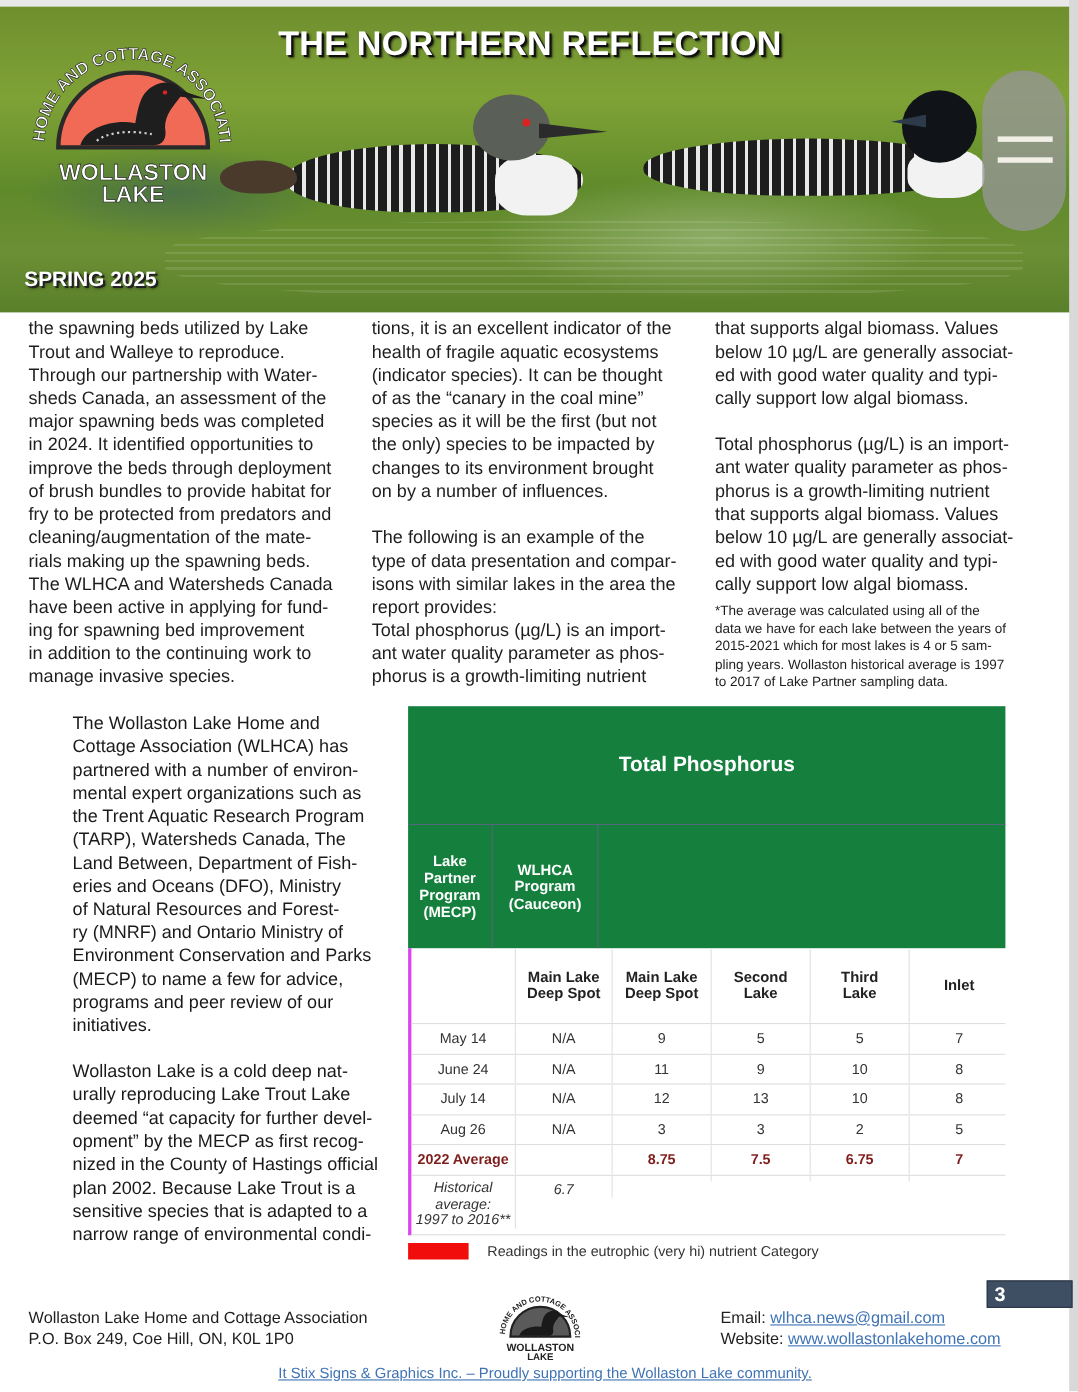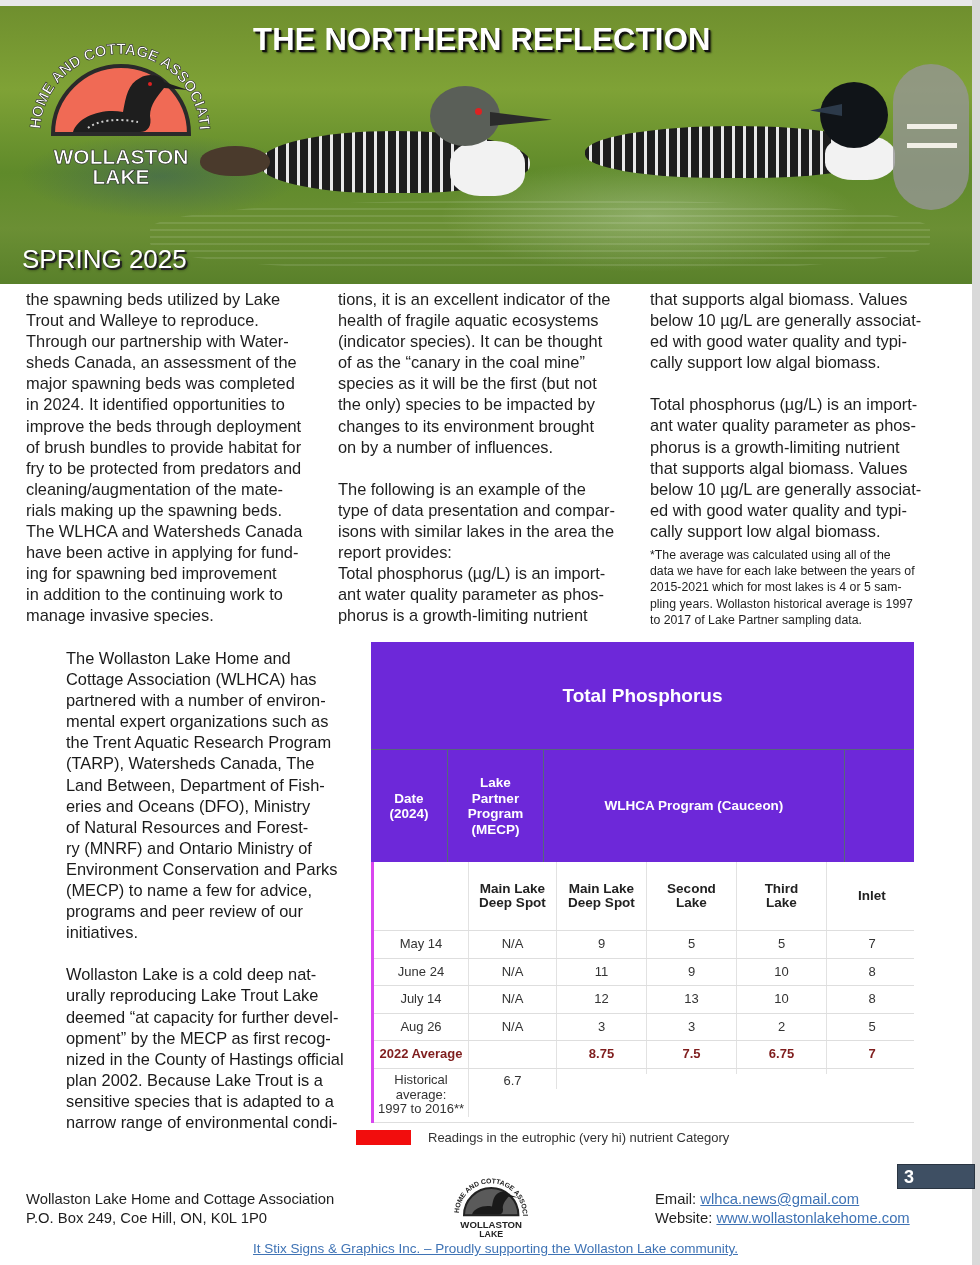--- a/index.html
+++ b/index.html
@@ -28,21 +28,21 @@
     .loon-head { position: absolute; border-radius: 50%; background: #2c332e; }
     .loon-neck { position: absolute; background: #f2f2f2; border-radius: 40%; }
     .loon-bill { position: absolute; background: #2b2b2b; clip-path: polygon(0 0, 100% 55%, 0 100%); }
     .loon-eye { position: absolute; width: 7px; height: 7px; border-radius: 50%; background: #d22; }
 
     .banner-title {
       position: absolute; left: 253px; top: 16px; font-size: 31px; font-weight: bold; color: #fff;
       letter-spacing: 0.2px; text-shadow: 2px 2px 0 #111, 3px 3px 2px rgba(0,0,0,0.6); text-align: right;
     }
     .season {
-      position: absolute; left: 22px; top: 238px; font-size: 26px; font-weight: normal; color: #fff;
+      position: absolute; left: 22px; top: 238px; font-size: 19px; font-weight: bold; color: #fff;
       text-shadow: 2px 2px 0 #222, 2px 2px 3px rgba(0,0,0,0.6);
     }
     .logo { position: absolute; left: 18px; top: 10px; width: 200px; height: 175px; }
     .logo-text { font-family: "Liberation Sans", sans-serif; font-weight: bold; fill: #fff; stroke: #222; stroke-width: 0.6px; }
     .menu-pill {
       position: absolute; left: 893px; top: 58px; width: 76px; height: 146px; border-radius: 38px;
       background: rgba(150,150,150,0.78);
     }
     .menu-bar { position: absolute; left: 14px; width: 50px; height: 5px; background: #f1efe6; }
 
@@ -54,42 +54,42 @@
     .col3 { left: 650px; top: 289px; width: 300px; }
     .gap { height: 21px; }
     .footnote { font-size: 12.3px; line-height: 16.2px; margin-top: 5px; white-space: pre-line; }
 
     .partners { position: absolute; left: 26px; top: 648px; width: 320px; font-size: 16.4px; line-height: 21.1px; }
     .partners h3 { font-size: 16.4px; font-weight: bold; line-height: 21px; }
     .partners p { white-space: pre-line; margin-left: 40px; }
 
     
     .tbl { position: absolute; left: 371px; top: 642px; width: 543px; }
-    .tbl-head { background: #6d28d9; color: #fff; }
+    .tbl-head { background: #15803d; color: #fff; }
     .tbl-title { height: 108px; display: flex; flex-direction: column; align-items: center; justify-content: center;
       font-weight: bold; font-size: 19px; line-height: 22px; text-align: center; border-bottom: 1px solid #55677b; }
     .tbl-sub { display: grid; grid-template-columns: 77px 96px 301px 69px; height: 112px; }
     .tbl-sub > div { display: flex; align-items: center; justify-content: center; text-align: center;
       font-weight: bold; font-size: 13.5px; line-height: 15.5px; border-right: 1px solid #55677b; white-space: pre-line; }
     .tbl-sub > div:last-child { border-right: none; }
     .tbl-body { border-left: 3px solid #d946ef; }
     .trow { display: grid; grid-template-columns: 95px 88px 90px 90px 90px 90px; border-bottom: 1px solid #dedede; }
     .trow > div { display: flex; align-items: center; justify-content: center; text-align: center;
       font-size: 13px; line-height: 14.5px; color: #333; border-right: 1px solid #e2e2e2; white-space: pre-line; }
     .trow > div:last-child { border-right: none; }
     .trow.colhdr { height: 69px; }
     .trow.colhdr > div { font-weight: bold; color: #222; font-size: 13.5px; }
     .trow.data { height: 27.5px; }
     .trow.avg { height: 28px; }
     .trow.avg > div { font-weight: bold; color: #7f1d1d; }
     .trow.hist { height: 54px; align-items: start; }
-    .trow.hist > div { align-items: flex-start; padding-top: 5px; }
+    .trow.hist > div { align-items: flex-start; padding-top: 5px; font-style: italic; }
     .trow.hist > div:first-child { padding-top: 4px; }
 
-    .legend { position: absolute; left: 356px; top: 1130px; display: flex; align-items: flex-end; }
+    .legend { position: absolute; left: 371px; top: 1130px; display: flex; align-items: flex-end; }
     .legend-swatch { width: 55px; height: 15px; background: #f20d0d; }
     .legend-text { margin-left: 17px; font-size: 13px; color: #333; }
 
     
     .page-num { position: absolute; left: 897px; top: 1164px; width: 78px; height: 25px; background: #3e4f63;
       color: #fff; font-weight: bold; font-size: 18px; padding-left: 6px; line-height: 25px; border: 1px solid #2a3542; }
     .footer-left { position: absolute; left: 26px; top: 1190px; font-size: 14.8px; line-height: 19px; color: #1e1e1e; }
     .footer-right { position: absolute; left: 655px; top: 1190px; font-size: 14.8px; line-height: 19px; color: #1e1e1e; }
     .footer-right a, .sponsor a { color: #3f73b5; text-decoration: underline; }
     .footer-logo { position: absolute; left: 450px; top: 1168px; width: 80px; height: 70px; }
@@ -228,22 +228,20 @@
 sensitive species that is adapted to a
 narrow range of environmental condi-</p>
 </div>
 
 <div class="tbl">
   <div class="tbl-head">
     <div class="tbl-title">
       <div>Total Phosphorus</div>
     </div>
     <div class="tbl-sub">
-      <div>Date
-(2024)</div>
       <div>Lake
 Partner
 Program
 (MECP)</div>
       <div>WLHCA Program (Cauceon)</div>
       <div></div>
     </div>
   </div>
   <div class="tbl-body">
     <div class="trow colhdr">

